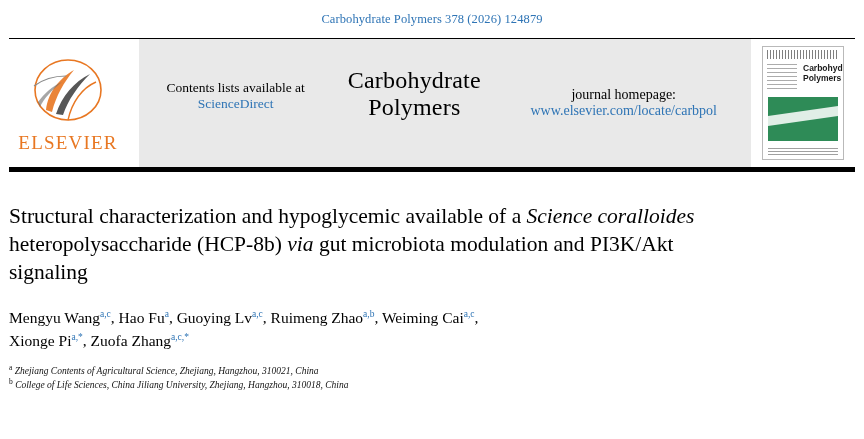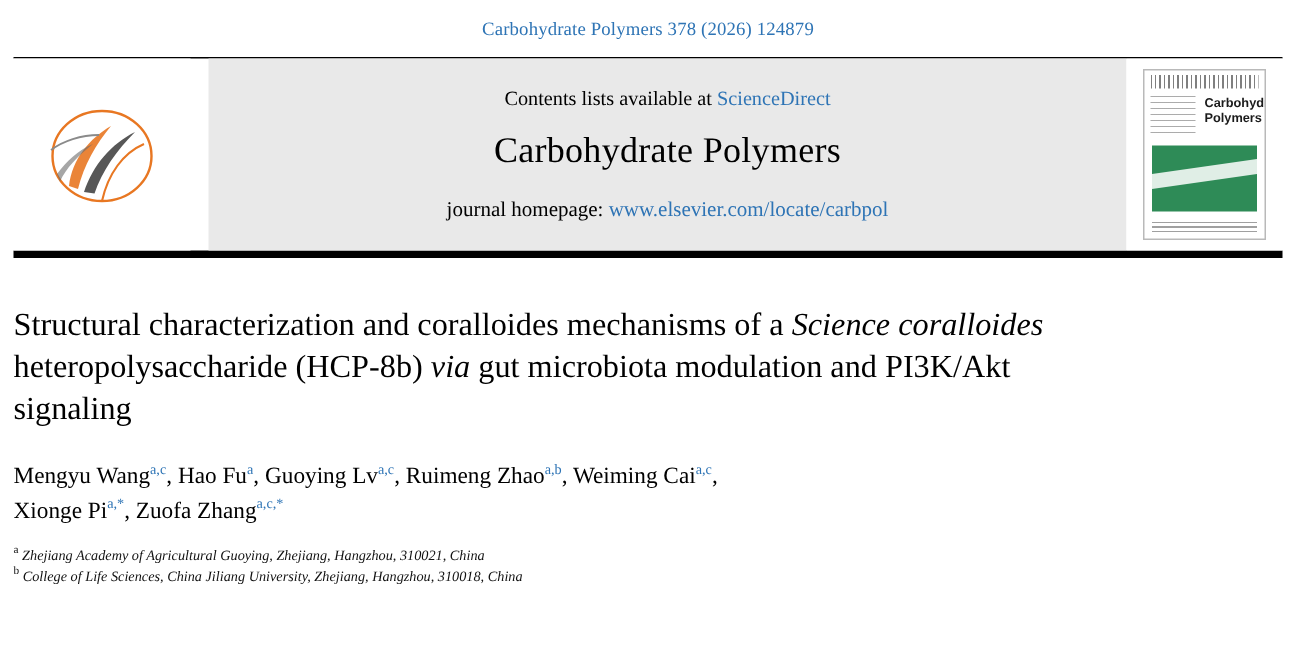--- a/index.html
+++ b/index.html
@@ -64,21 +64,21 @@
     font-size: 19px;
     letter-spacing: 1.2px;
     color: #e87722;
     font-weight: 400;
     margin-top: 6px;
   }
   .masthead-center {
     flex: 1 1 auto;
     background: #e9e9e9;
     display: flex;
-    flex-direction: column;
+    flex-direction: row;
     justify-content: center;
     align-items: center;
     text-align: center;
     padding: 4px 10px;
     box-sizing: border-box;
     margin-left: 12px;
   }
   .contents-line {
     font-size: 13.5px;
     color: #000;
@@ -243,20 +243,21 @@
       <div class="elsevier-tree">
         <svg width="104" height="74" viewBox="0 0 104 74" xmlns="http://www.w3.org/2000/svg">
           <ellipse cx="52" cy="38" rx="33" ry="30" fill="none" stroke="#e87722" stroke-width="1.6"></ellipse>
           <path d="M30 58 C32 40 44 26 58 18 C48 30 40 44 36 60 Z" fill="#e87722" opacity="0.9"></path>
           <path d="M40 62 C46 44 58 30 74 22 C62 34 52 48 47 63 Z" fill="#3a3a3a" opacity="0.85"></path>
           <path d="M22 50 C28 42 36 34 46 30 C36 38 28 46 24 55 Z" fill="#6b6b6b" opacity="0.6"></path>
           <path d="M52 68 C56 50 66 36 80 30" fill="none" stroke="#e87722" stroke-width="1.4"></path>
           <path d="M18 34 C26 28 38 24 50 24" fill="none" stroke="#8a8a8a" stroke-width="1.2"></path>
         </svg>
       </div>
+      <div class="elsevier-word">ELSEVIER</div>
     </div>
 
     <div class="masthead-center">
       <div class="contents-line">
         <span>Contents lists available at</span>
         <a class="sd" href="#">ScienceDirect</a>
       </div>
       <div class="journal-title">Carbohydrate Polymers</div>
       <div class="homepage-line">
         <span>journal homepage:</span>
@@ -273,26 +274,26 @@
         <div class="cover-foot"></div>
       </div>
     </div>
   </div>
 
   <div class="thickrule"></div>
 
   <div class="article">
 
     <h1 class="title">
-      <span>Structural characterization and coralloides mechanisms of a </span><i>Science coralloides</i><span> heteropolysaccharide (HCP-8b) </span><i>via</i><span> gut microbiota modulation and PI3K/Akt signaling</span>
+      <span>Structural characterization and hypoglycemic available of a </span><i>Science coralloides</i><span> heteropolysaccharide (HCP-8b) </span><i>via</i><span> gut microbiota modulation and PI3K/Akt signaling</span>
     </h1>
 
     <div class="authors">
       <span><span>Mengyu Wang</span><sup>a,c</sup><span>, </span></span><span><span>Hao Fu</span><sup>a</sup><span>, </span></span><span><span>Guoying Lv</span><sup>a,c</sup><span>, </span></span><span><span>Ruimeng Zhao</span><sup>a,b</sup><span>, </span></span><span><span>Weiming Cai</span><sup>a,c</sup><span>, </span></span><br><span><span>Xionge Pi</span><sup class="star">a,*</sup><span>, </span></span><span><span>Zuofa Zhang</span><sup class="star">a,c,*</sup></span>
     </div>
 
     <div class="affils">
-      <div class="affil-row"><sup>a</sup> <span>Zhejiang Academy of Agricultural Guoying, Zhejiang, Hangzhou, 310021, China</span></div>
+      <div class="affil-row"><sup>a</sup> <span>Zhejiang Contents of Agricultural Science, Zhejiang, Hangzhou, 310021, China</span></div>
       <div class="affil-row"><sup>b</sup> <span>College of Life Sciences, China Jiliang University, Zhejiang, Hangzhou, 310018, China</span></div>
     </div>
 
   </div>
 </div>
 
 </body></html>

